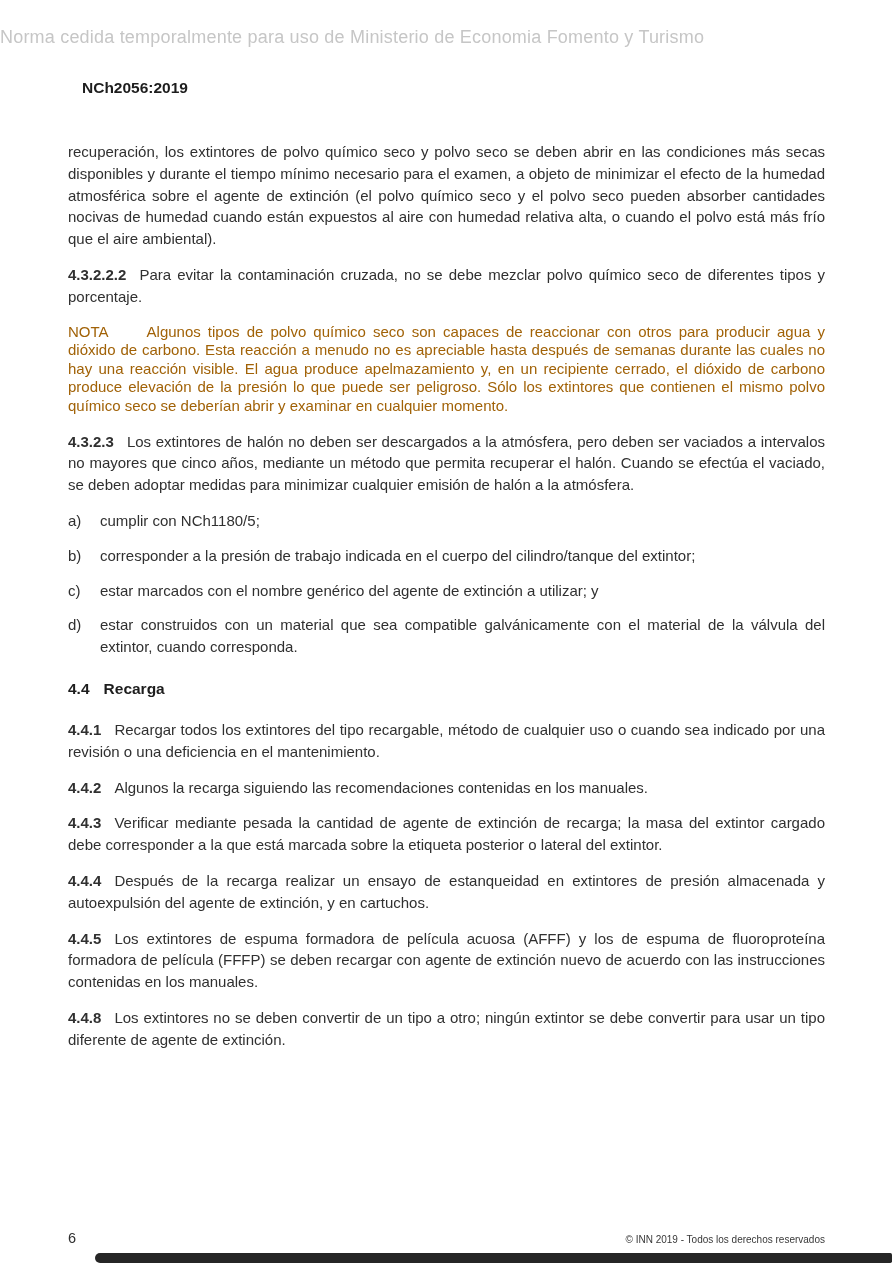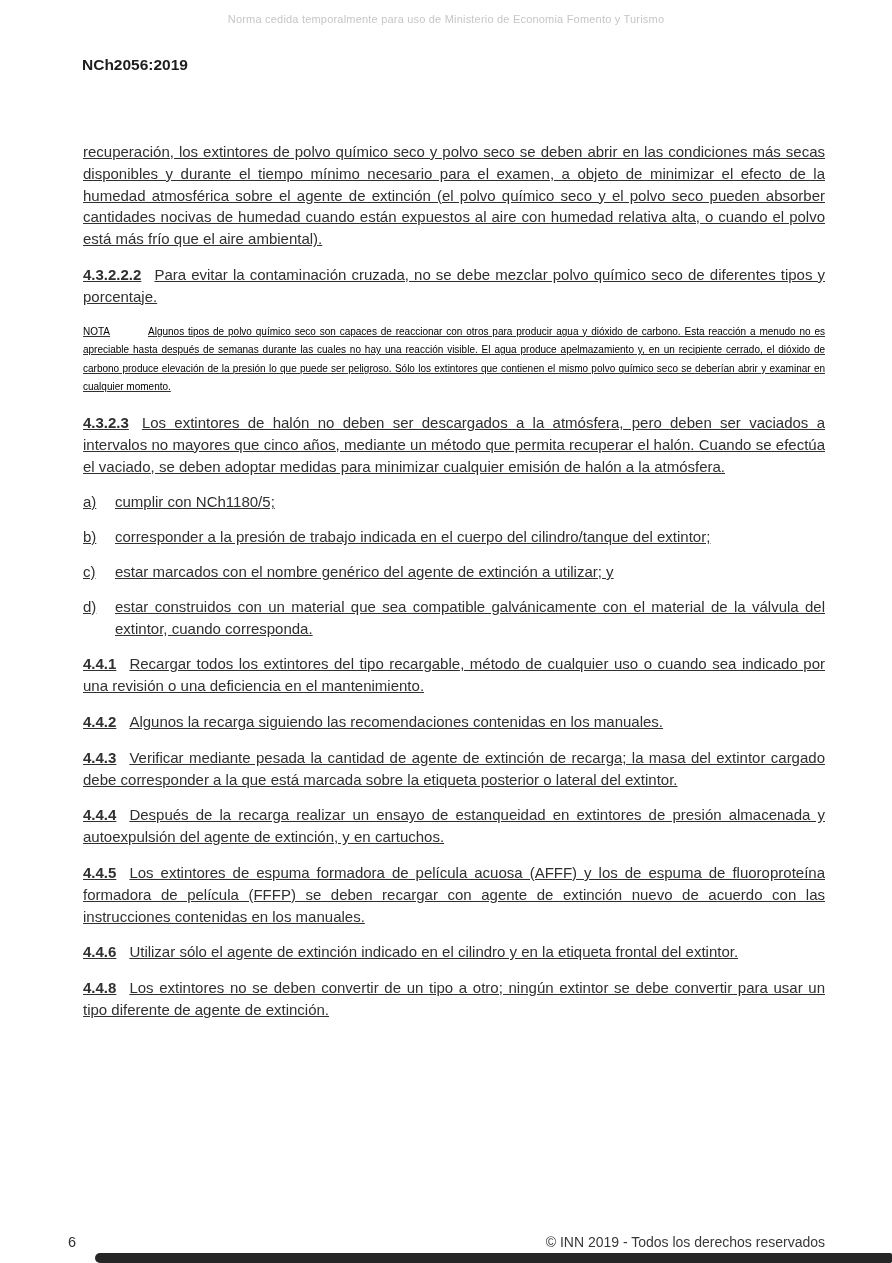--- a/index.html
+++ b/index.html
@@ -6,52 +6,50 @@
   .page {
     position: relative;
     width: 892px;
     height: 1263px;
     background: #ffffff;
     font-family: "Liberation Sans", sans-serif;
     color: #303030;
     overflow: hidden;
   }
   .watermark {
-    padding-top: 13px;
-    text-align: center;
-    font-size: 11px;
+    padding-top: 27px;
+    font-size: 18px;
     letter-spacing: 0.2px;
     color: #c6c6c6;
   }
   .doc-code {
     margin: 31px 0 0 82px;
     font-size: 15.5px;
     font-weight: bold;
     color: #1d1d1d;
   }
   .content {
     position: absolute;
-    left: 83px;
+    left: 68px;
     right: 67px;
     top: 141px;
-    text-decoration: underline;
   }
   p.para {
     margin: 0 0 14px 0;
     font-size: 15px;
     line-height: 21.8px;
     text-align: justify;
   }
   .cnum { font-weight: bold; margin-right: 13px; margin-top: 31px; }
   p.note {
     margin: 15px 0 15px 0;
-    font-size: 10px;
+    font-size: 15px;
     line-height: 18.6px;
     text-align: justify;
-    color: #000000;
+    color: #a16207;
   }
   .note-label { margin-right: 38px; }
   .list { margin: 0 0 14px 0; }
   .li {
     display: flex;
     margin: 0 0 13px 0;
     font-size: 15px;
     line-height: 21.8px;
   }
   .li-label { flex: 0 0 32px; }
@@ -66,21 +64,21 @@
   .footer {
     position: absolute;
     left: 68px;
     right: 67px;
     top: 1190px;
     display: flex;
     justify-content: space-between;
     align-items: baseline;
   }
   .page-num { font-size: 14.5px; color: #2e2e2e; }
-  .copyright { font-size: 14px; color: #383838; margin-top: 44px; }
+  .copyright { font-size: 10px; color: #383838; margin-top: 44px; }
   .bottom-bar {
     position: absolute;
     left: 95px;
     right: 0;
     bottom: 0;
     height: 10px;
     background: #262626;
     border-radius: 6px 2px 2px 6px;
   }
 </style>
@@ -116,32 +114,32 @@
       <div class="li">
         <span class="li-label">c)</span>
         <span class="li-text">estar marcados con el nombre genérico del agente de extinción a utilizar; y</span>
       </div>
       <div class="li">
         <span class="li-label">d)</span>
         <span class="li-text">estar construidos con un material que sea compatible galvánicamente con el material de la válvula del extintor, cuando corresponda.</span>
       </div>
     </div>
 
+    <h2 class="heading"><span class="hnum">4.4</span><span>Recarga</span></h2>
 
     <p class="para"><span class="cnum">4.4.1</span><span>Recargar todos los extintores del tipo recargable, método de cualquier uso o cuando sea indicado por una revisión o una deficiencia en el mantenimiento.</span></p>
 
     <p class="para"><span class="cnum">4.4.2</span><span>Algunos la recarga siguiendo las recomendaciones contenidas en los manuales.</span></p>
 
     <p class="para"><span class="cnum">4.4.3</span><span>Verificar mediante pesada la cantidad de agente de extinción de recarga; la masa del extintor cargado debe corresponder a la que está marcada sobre la etiqueta posterior o lateral del extintor.</span></p>
 
     <p class="para"><span class="cnum">4.4.4</span><span>Después de la recarga realizar un ensayo de estanqueidad en extintores de presión almacenada y autoexpulsión del agente de extinción, y en cartuchos.</span></p>
 
     <p class="para"><span class="cnum">4.4.5</span><span>Los extintores de espuma formadora de película acuosa (AFFF) y los de espuma de fluoroproteína formadora de película (FFFP) se deben recargar con agente de extinción nuevo de acuerdo con las instrucciones contenidas en los manuales.</span></p>
 
-    <p class="para"><span class="cnum">4.4.6</span><span>Utilizar sólo el agente de extinción indicado en el cilindro y en la etiqueta frontal del extintor.</span></p>
 
 
     <p class="para"><span class="cnum">4.4.8</span><span>Los extintores no se deben convertir de un tipo a otro; ningún extintor se debe convertir para usar un tipo diferente de agente de extinción.</span></p>
 
   </div>
 
   <div class="footer">
     <span class="page-num">6</span>
     <span class="copyright">© INN 2019 - Todos los derechos reservados</span>
   </div>

